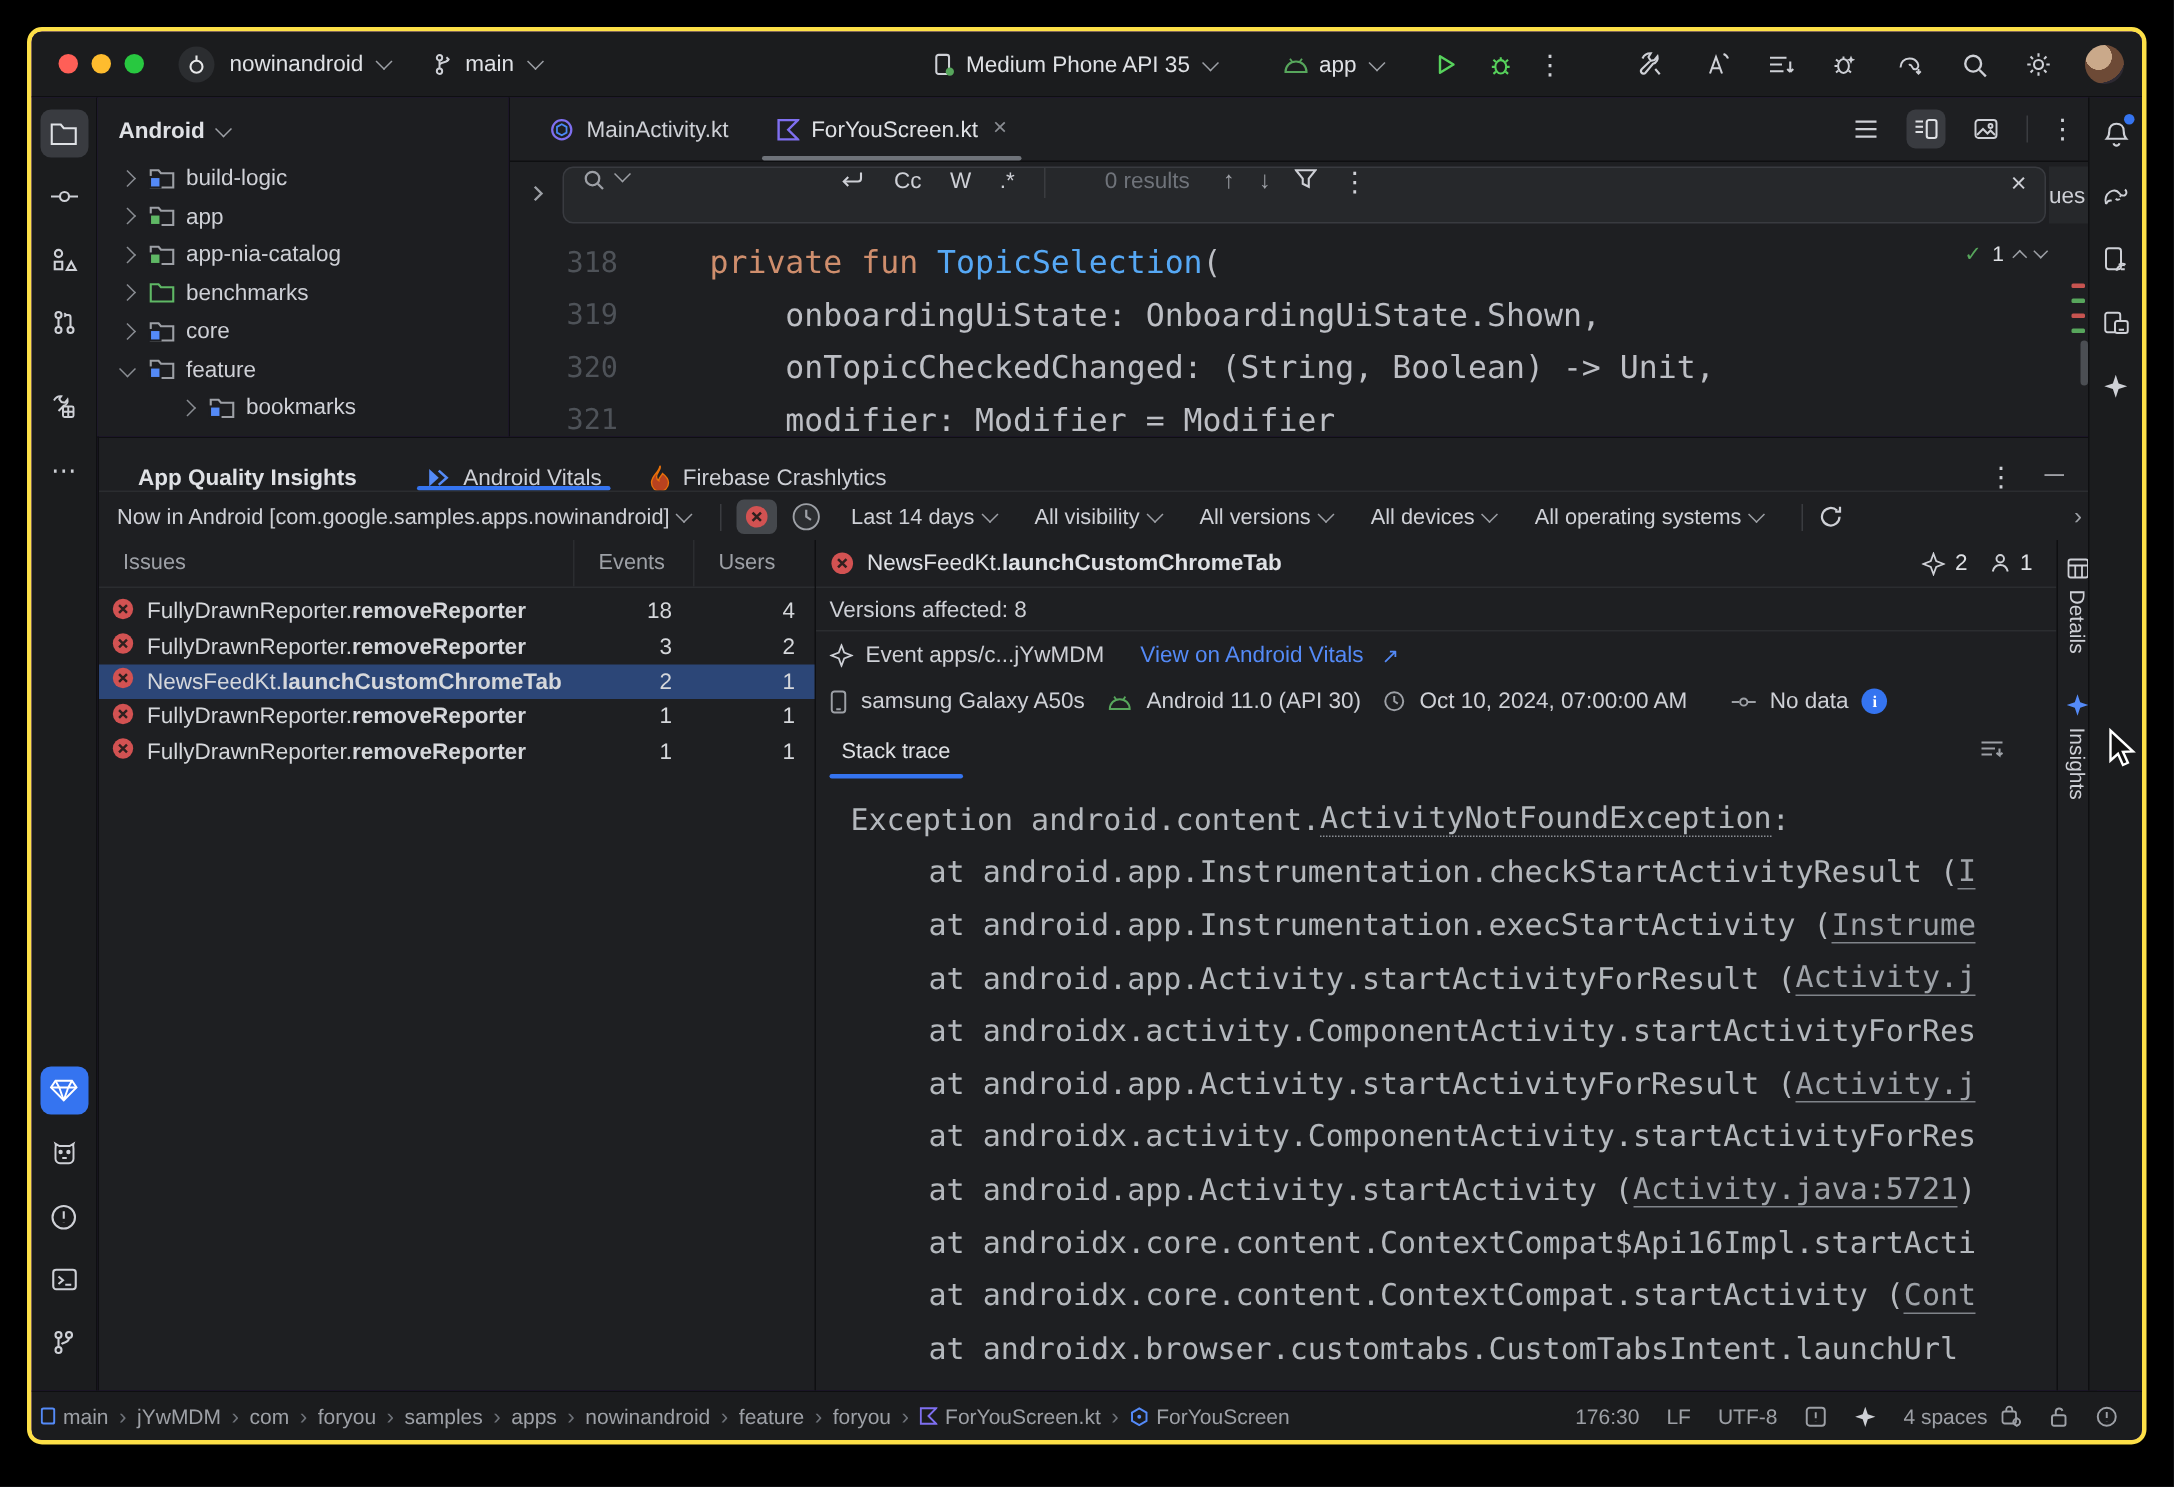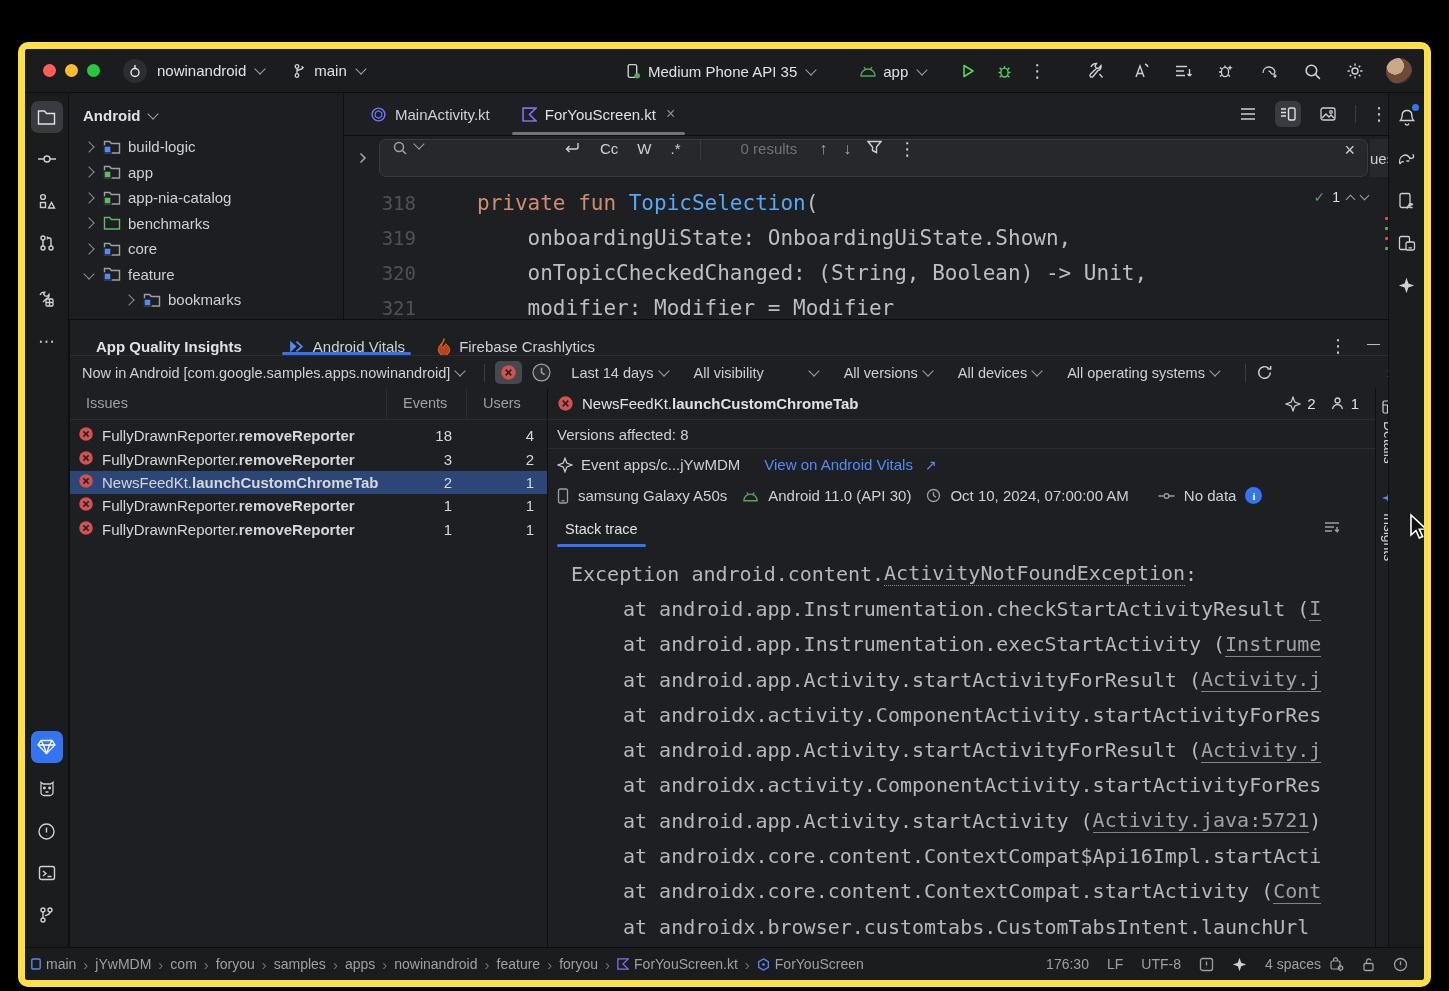--- a/index.html
+++ b/index.html
@@ -1,19 +1,19 @@
 <!DOCTYPE html>
 <html><head>
 <meta charset="utf-8">
 <style>
   html,body{margin:0;padding:0;}
   body{width:1449px;height:991px;background:#000;position:relative;overflow:hidden;
        font-family:"Liberation Sans",sans-serif;-webkit-font-smoothing:antialiased;}
   .window{position:absolute;left:18px;top:18px;width:1413px;height:945px;background:#4c1d95;
-          border-radius:10px;border:7px solid #fde047;box-sizing:border-box;overflow:hidden;margin-top:24px;}
+          border-radius:10px;border:3px solid #fde047;box-sizing:border-box;overflow:hidden;}
   
   .titlebar{position:absolute;left:0;top:0;right:0;height:44px;background:#1b1c1e;
             border-bottom:1px solid #0e0f11;display:flex;align-items:center;padding:0 14px 0 18px;box-sizing:border-box;}
   .tl{width:13px;height:13px;border-radius:50%;margin-right:9px;}
   .tl.red{background:#ff5f57}.tl.yellow{background:#febc2e}.tl.green{background:#28c840}
   .tb-group{display:flex;align-items:center;gap:6px;}
   .tb-text{font-size:15px;color:#dfe1e5;}
   .cv{width:7px;height:7px;border-right:1.6px solid #9da0a6;border-bottom:1.6px solid #9da0a6;
       transform:rotate(45deg);display:inline-block;margin:0 2px 3px 4px;}
   .studio-logo{width:24px;height:24px;border-radius:50%;background:#2b2d30;margin:0 10px 0 14px;
@@ -553,21 +553,21 @@
           <svg width="19" height="19" viewBox="0 0 18 18">
               <circle cx="9" cy="9" r="8" fill="#2b2d30" stroke="#9da0a6" stroke-width="1.2"></circle>
               <path d="M9 4.5V9l3 2" stroke="#9da0a6" stroke-width="1.4" fill="none"></path>
             </svg>
         </span>
         <div style="display:flex;align-items:center;">
             <div class="f-item" style="margin-left: 10px; margin-right: 14px;">
               <span>Last 14 days</span>
               <span class="cv f-caret"></span>
             </div>
-            <div class="f-item" style="margin-left: 10px; margin-right: 14px; gap: 40px;">
+            <div class="f-item" style="margin-left: 10px; margin-right: 14px;">
               <span>All visibility</span>
               <span class="cv f-caret"></span>
             </div>
             <div class="f-item" style="margin-left: 10px; margin-right: 14px;">
               <span>All versions</span>
               <span class="cv f-caret"></span>
             </div>
             <div class="f-item" style="margin-left: 10px; margin-right: 14px;">
               <span>All devices</span>
               <span class="cv f-caret"></span>

